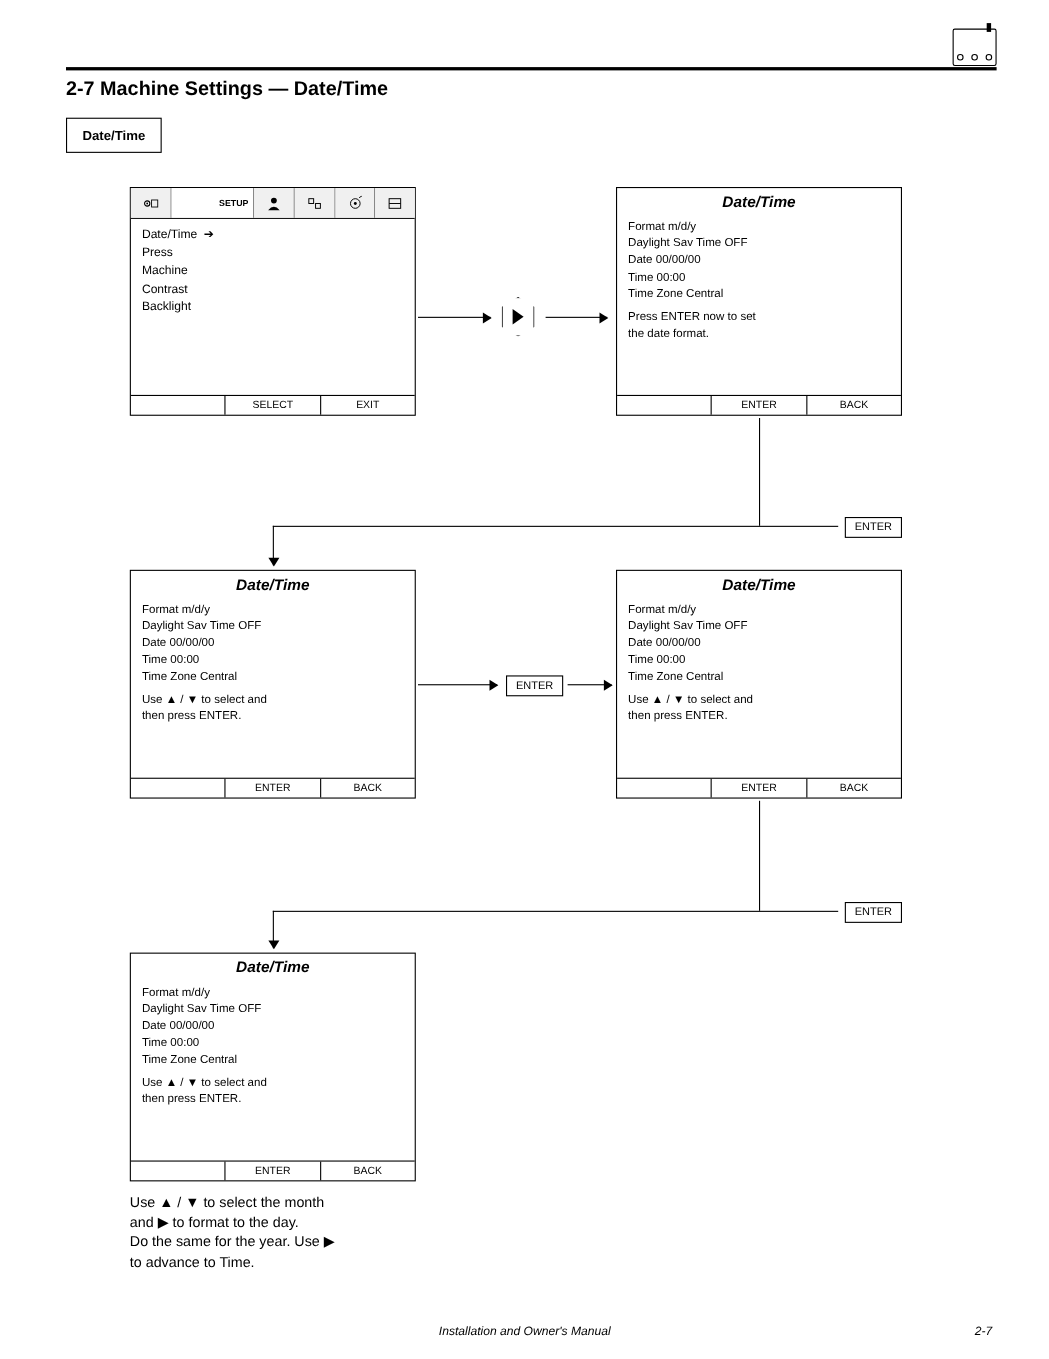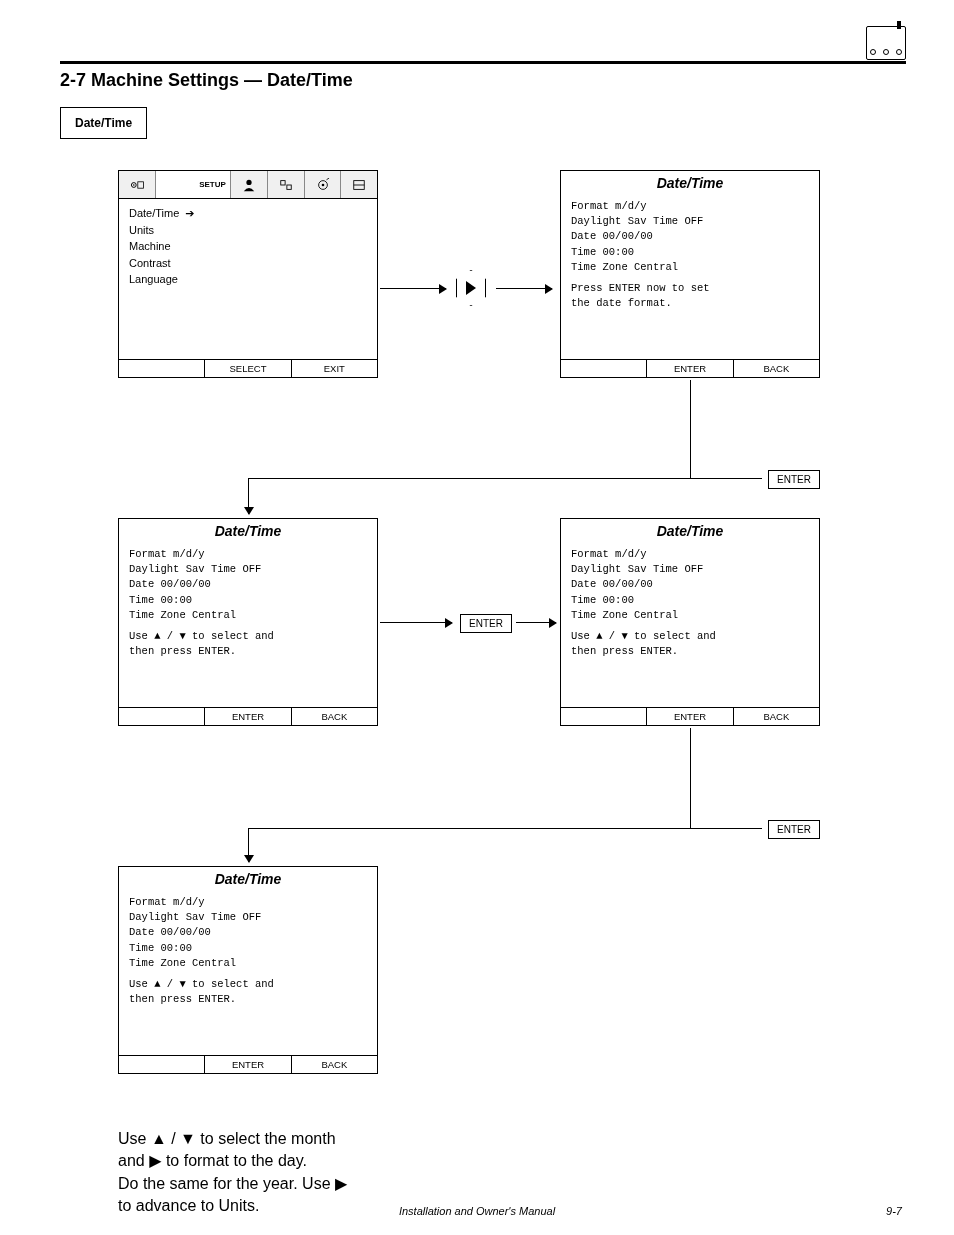--- a/index.html
+++ b/index.html
@@ -77,21 +77,20 @@
     text-align: center;
     font-style: italic;
     font-weight: bold;
     font-size: 14px;
     padding: 4px 0 2px 0;
   }
   .screen .body {
     padding: 6px 10px;
     font-size: 10.5px;
     line-height: 1.45;
-    font-family: Liberation Mono, monospace;
   }
   .screen .footer {
     position: absolute;
     bottom: 0;
     left: 0; right: 0;
     border-top: 1.5px solid #000;
     display: flex;
     height: 18px;
     font-size: 9.5px;
   }
@@ -183,23 +182,22 @@
     position: absolute;
     border: 1.5px solid #000;
     font-size: 10px;
     text-align: center;
     padding: 3px 8px;
     background: #fff;
   }
 
   .note {
     position: absolute;
-    font-size: 16px;
+    font-size: 13px;
     line-height: 1.4;
-    margin-top: 44px;
   }
 
   .footer-page {
     position: absolute;
     bottom: 18px;
     right: 52px;
     font-size: 11px;
     font-style: italic;
   }
   .footer-title {
@@ -273,30 +271,30 @@
             <line x1="2" y1="8" x2="14" y2="8" stroke="#000"></line>
           </svg></span>
     </div>
   </div>
   <div class="menu-list">
     <div class="menu-item">
       <span>Date/Time</span>
       <span class="arrow">➔</span>
     </div>
     <div class="menu-item">
-        <span>Units</span>
+        <span>Press</span>
       </div>
     <div class="menu-item">
         <span>Machine</span>
       </div>
     <div class="menu-item">
         <span>Contrast</span>
       </div>
     <div class="menu-item">
-        <span>Language</span>
+        <span>Backlight</span>
       </div>
   </div>
   <div class="footer">
     <div></div>
     <div class="mid">SELECT</div>
     <div>EXIT</div>
   </div>
 </div>
 
 <div class="arrow-right" style="left:380px; top:288px; width:66px;"></div>
@@ -392,17 +390,17 @@
     <div></div>
     <div class="mid">ENTER</div>
     <div>BACK</div>
   </div>
 </div>
 
 <div class="note" style="left:118px; top:1084px; width:280px;">
   <div>Use   ▲ / ▼   to select the month</div>
   <div>and   ▶   to format to the day.</div>
   <div>Do the same for the year. Use   ▶</div>
-  <div>to advance to Units.</div>
+  <div>to advance to Time.</div>
 </div>
 
 <div class="footer-title">Installation and Owner's Manual</div>
-<div class="footer-page">9-7</div>
+<div class="footer-page">2-7</div>
 
 </body></html>

